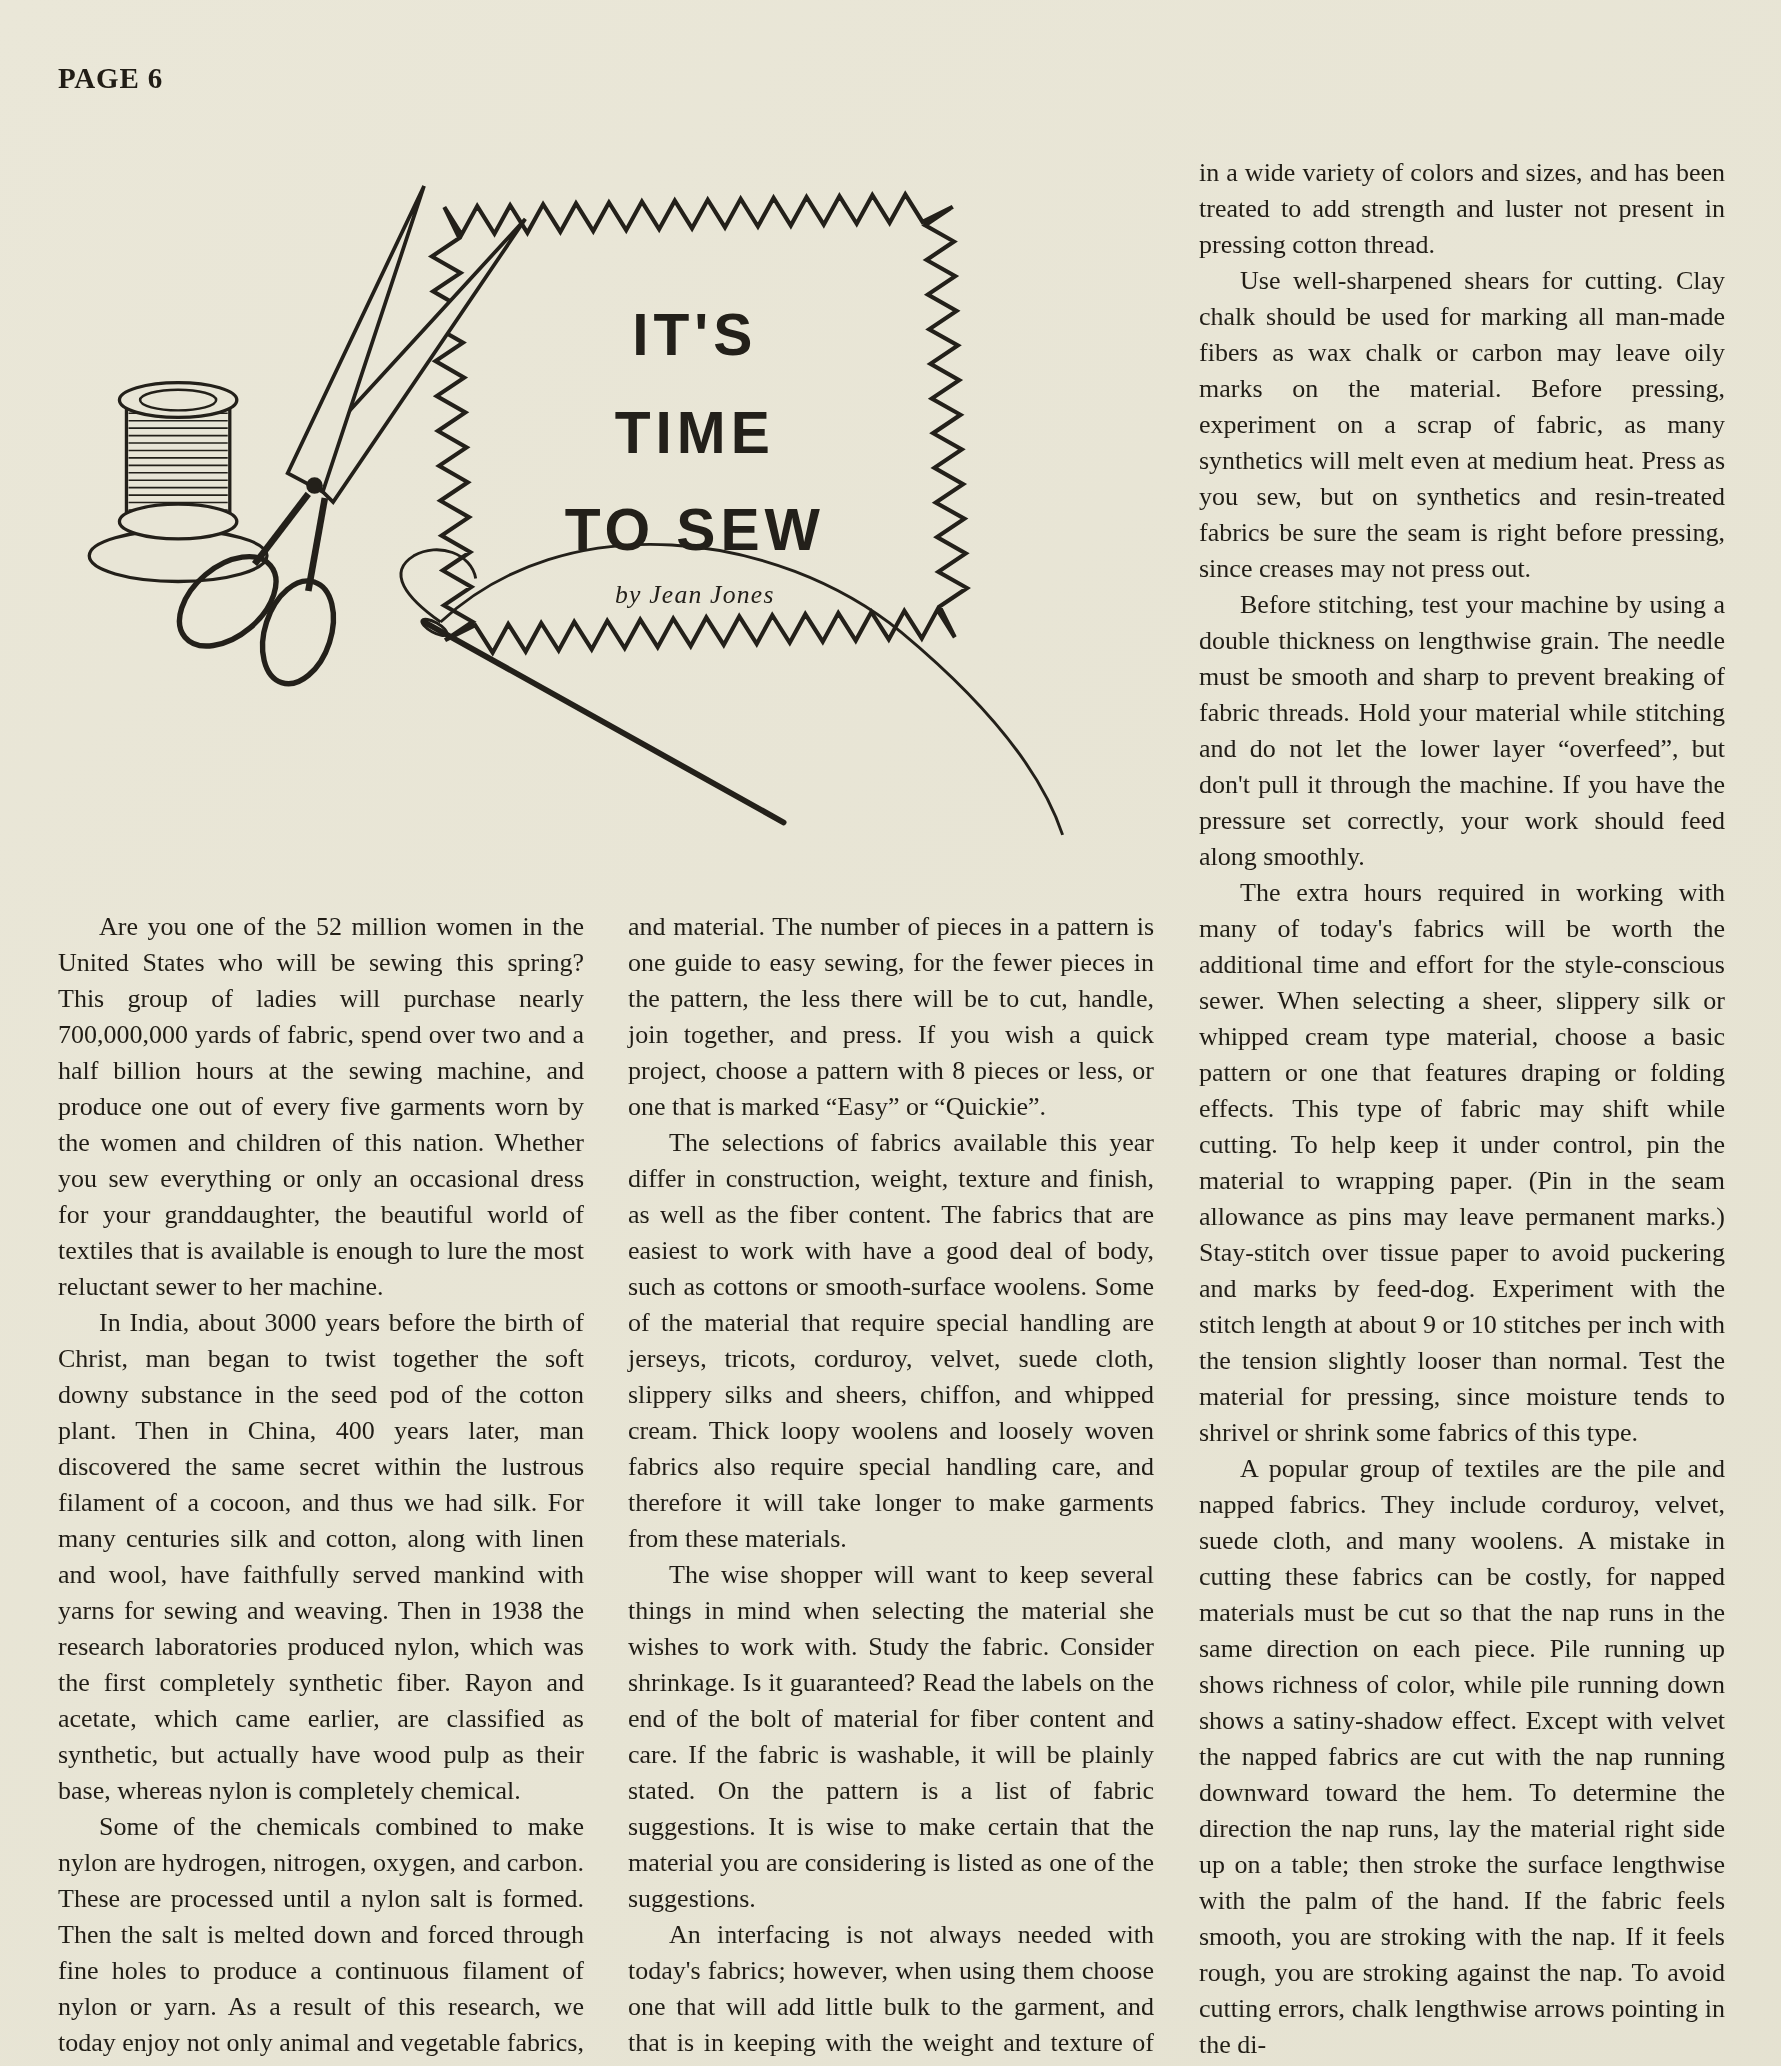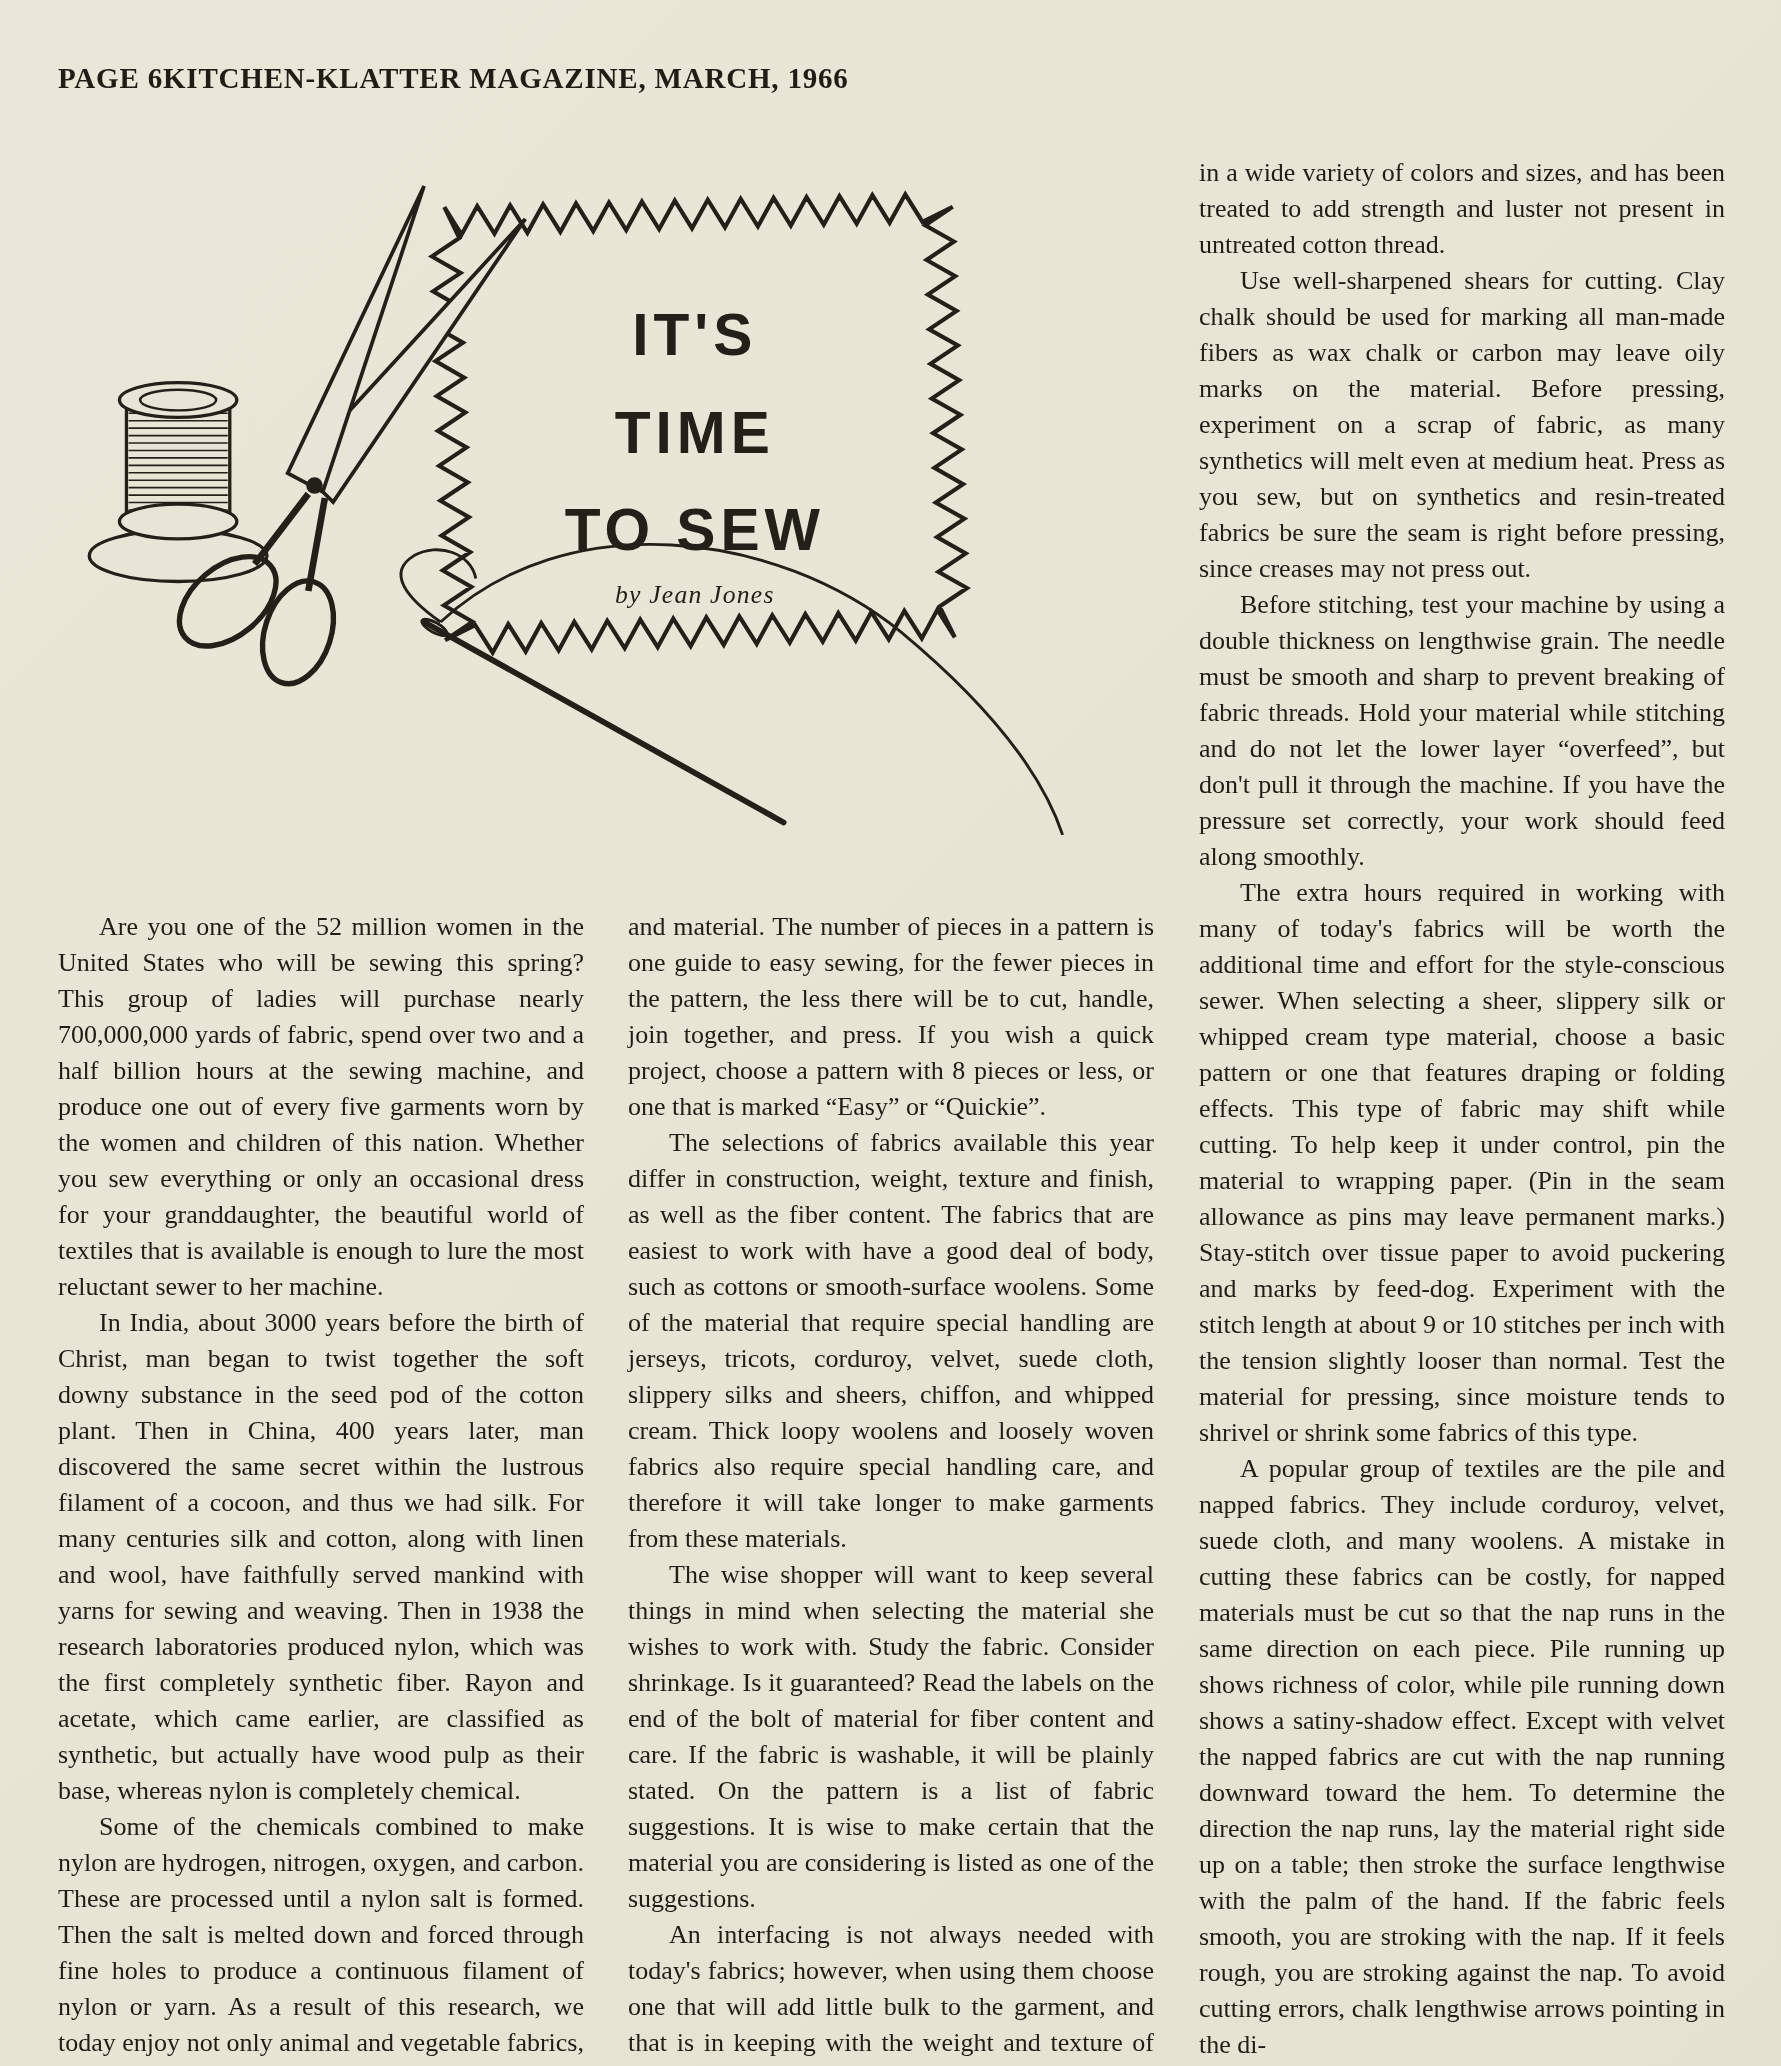--- a/index.html
+++ b/index.html
@@ -44,21 +44,20 @@
     font-size:62px;letter-spacing:3px;fill:#23201a;
   }
 </style>
 </head>
 <body>
 
 <div class="page">
 
   <div class="header">
     <div>PAGE 6</div>
-    <div>KITCHEN-KLATTER MAGAZINE, MARCH, 1966</div>
   </div>
 
   <div class="content">
 
     <div class="illustration">
       <svg viewBox="0 0 2780 1800" width="1149" height="744">
 
         <polygon id="zigzag-border" class="ink" stroke-width="10" points="954.1,121.0 995.8,187.9 1033.7,118.8 1075.4,185.7 1113.4,116.6 1155.1,183.5 1193.1,114.4 1234.8,181.3 1272.7,112.2 1314.4,179.1 1352.4,110.0 1394.1,176.9 1432.1,107.8 1473.8,174.7 1511.7,105.6 1553.4,172.5 1591.4,103.4 1633.1,170.3 1671.1,101.2 1712.8,168.1 1750.7,99.0 1792.4,165.9 1830.4,96.8 1872.1,163.7 1910.1,94.6 1951.8,161.5 1989.7,92.4 2031.4,159.3 2069.4,90.2 2111.1,157.1 2184.0,120.7 2117.6,165.2 2187.1,204.5 2120.8,249.0 2190.3,288.4 2123.9,332.9 2193.5,372.2 2127.1,416.7 2196.6,456.0 2130.3,500.5 2199.8,539.9 2133.4,584.4 2203.0,623.7 2136.6,668.2 2206.1,707.5 2139.8,752.0 2209.3,791.4 2142.9,835.9 2212.5,875.2 2146.1,919.7 2215.6,959.0 2149.3,1003.5 2218.8,1042.9 2152.4,1087.4 2189.1,1162.0 2146.9,1095.4 2109.3,1164.6 2067.1,1098.0 2029.4,1167.3 1987.2,1100.7 1949.5,1170.0 1907.3,1103.4 1869.7,1172.6 1827.5,1106.0 1789.8,1175.3 1747.6,1108.7 1709.9,1178.0 1667.7,1111.4 1630.1,1180.6 1587.9,1114.0 1550.2,1183.3 1508.0,1116.7 1470.3,1186.0 1428.1,1119.4 1390.5,1188.6 1348.3,1122.0 1310.6,1191.3 1268.4,1124.7 1230.7,1194.0 1188.5,1127.4 1150.9,1196.6 1108.7,1130.0 1071.0,1199.3 1028.8,1132.7 956.0,1169.2 1022.5,1124.6 953.1,1084.8 1019.6,1040.2 950.2,1000.3 1016.7,955.8 947.3,915.9 1013.8,871.4 944.4,831.5 1010.9,787.0 941.4,747.1 1007.9,702.5 938.5,662.7 1005.0,618.1 935.6,578.3 1002.1,533.7 932.7,493.8 999.2,449.3 929.8,409.4 996.3,364.9 926.9,325.0 993.4,280.5 923.9,240.6 990.4,196.0"></polygon>
 
         <g>
@@ -117,21 +116,21 @@
     </div>
 
     <div class="col col2">
       <p class="no-indent">and material. The number of pieces in a pattern is one guide to easy sewing, for the fewer pieces in the pattern, the less there will be to cut, handle, join together, and press. If you wish a quick project, choose a pattern with 8 pieces or less, or one that is marked “Easy” or “Quickie”.</p>
       <p>The selections of fabrics available this year differ in construction, weight, texture and finish, as well as the fiber content. The fabrics that are easiest to work with have a good deal of body, such as cottons or smooth-surface woolens. Some of the material that require special handling are jerseys, tricots, corduroy, velvet, suede cloth, slippery silks and sheers, chiffon, and whipped cream. Thick loopy woolens and loosely woven fabrics also require special handling care, and therefore it will take longer to make garments from these materials.</p>
       <p>The wise shopper will want to keep several things in mind when selecting the material she wishes to work with. Study the fabric. Consider shrinkage. Is it guaranteed? Read the labels on the end of the bolt of material for fiber content and care. If the fabric is washable, it will be plainly stated. On the pattern is a list of fabric suggestions. It is wise to make certain that the material you are considering is listed as one of the suggestions.</p>
       <p>An interfacing is not always needed with today's fabrics; however, when using them choose one that will add little bulk to the garment, and that is in keeping with the weight and texture of the fabric. In selecting thread a synthetic or silk thread should be used with blends having a high percentage of synthetic fiber. This thread is much stronger than cotton thread and should be used when long wear is desired. Mercerized cotton thread is available</p>
     </div>
 
     <div class="col col3">
-      <p class="no-indent">in a wide variety of colors and sizes, and has been treated to add strength and luster not present in untreated cotton thread.</p>
+      <p class="no-indent">in a wide variety of colors and sizes, and has been treated to add strength and luster not present in pressing cotton thread.</p>
       <p>Use well-sharpened shears for cutting. Clay chalk should be used for marking all man-made fibers as wax chalk or carbon may leave oily marks on the material. Before pressing, experiment on a scrap of fabric, as many synthetics will melt even at medium heat. Press as you sew, but on synthetics and resin-treated fabrics be sure the seam is right before pressing, since creases may not press out.</p>
       <p>Before stitching, test your machine by using a double thickness on lengthwise grain. The needle must be smooth and sharp to prevent breaking of fabric threads. Hold your material while stitching and do not let the lower layer “overfeed”, but don't pull it through the machine. If you have the pressure set correctly, your work should feed along smoothly.</p>
       <p>The extra hours required in working with many of today's fabrics will be worth the additional time and effort for the style-conscious sewer. When selecting a sheer, slippery silk or whipped cream type material, choose a basic pattern or one that features draping or folding effects. This type of fabric may shift while cutting. To help keep it under control, pin the material to wrapping paper. (Pin in the seam allowance as pins may leave permanent marks.) Stay-stitch over tissue paper to avoid puckering and marks by feed-dog. Experiment with the stitch length at about 9 or 10 stitches per inch with the tension slightly looser than normal. Test the material for pressing, since moisture tends to shrivel or shrink some fabrics of this type.</p>
       <p>A popular group of textiles are the pile and napped fabrics. They include corduroy, velvet, suede cloth, and many woolens. A mistake in cutting these fabrics can be costly, for napped materials must be cut so that the nap runs in the same direction on each piece. Pile running up shows richness of color, while pile running down shows a satiny-shadow effect. Except with velvet the napped fabrics are cut with the nap running downward toward the hem. To determine the direction the nap runs, lay the material right side up on a table; then stroke the surface lengthwise with the palm of the hand. If the fabric feels smooth, you are stroking with the nap. If it feels rough, you are stroking against the nap. To avoid cutting errors, chalk lengthwise arrows pointing in the di-</p>
       <p class="continued">(Continued on next page)</p>
     </div>
 
   </div>
 </div>
 

